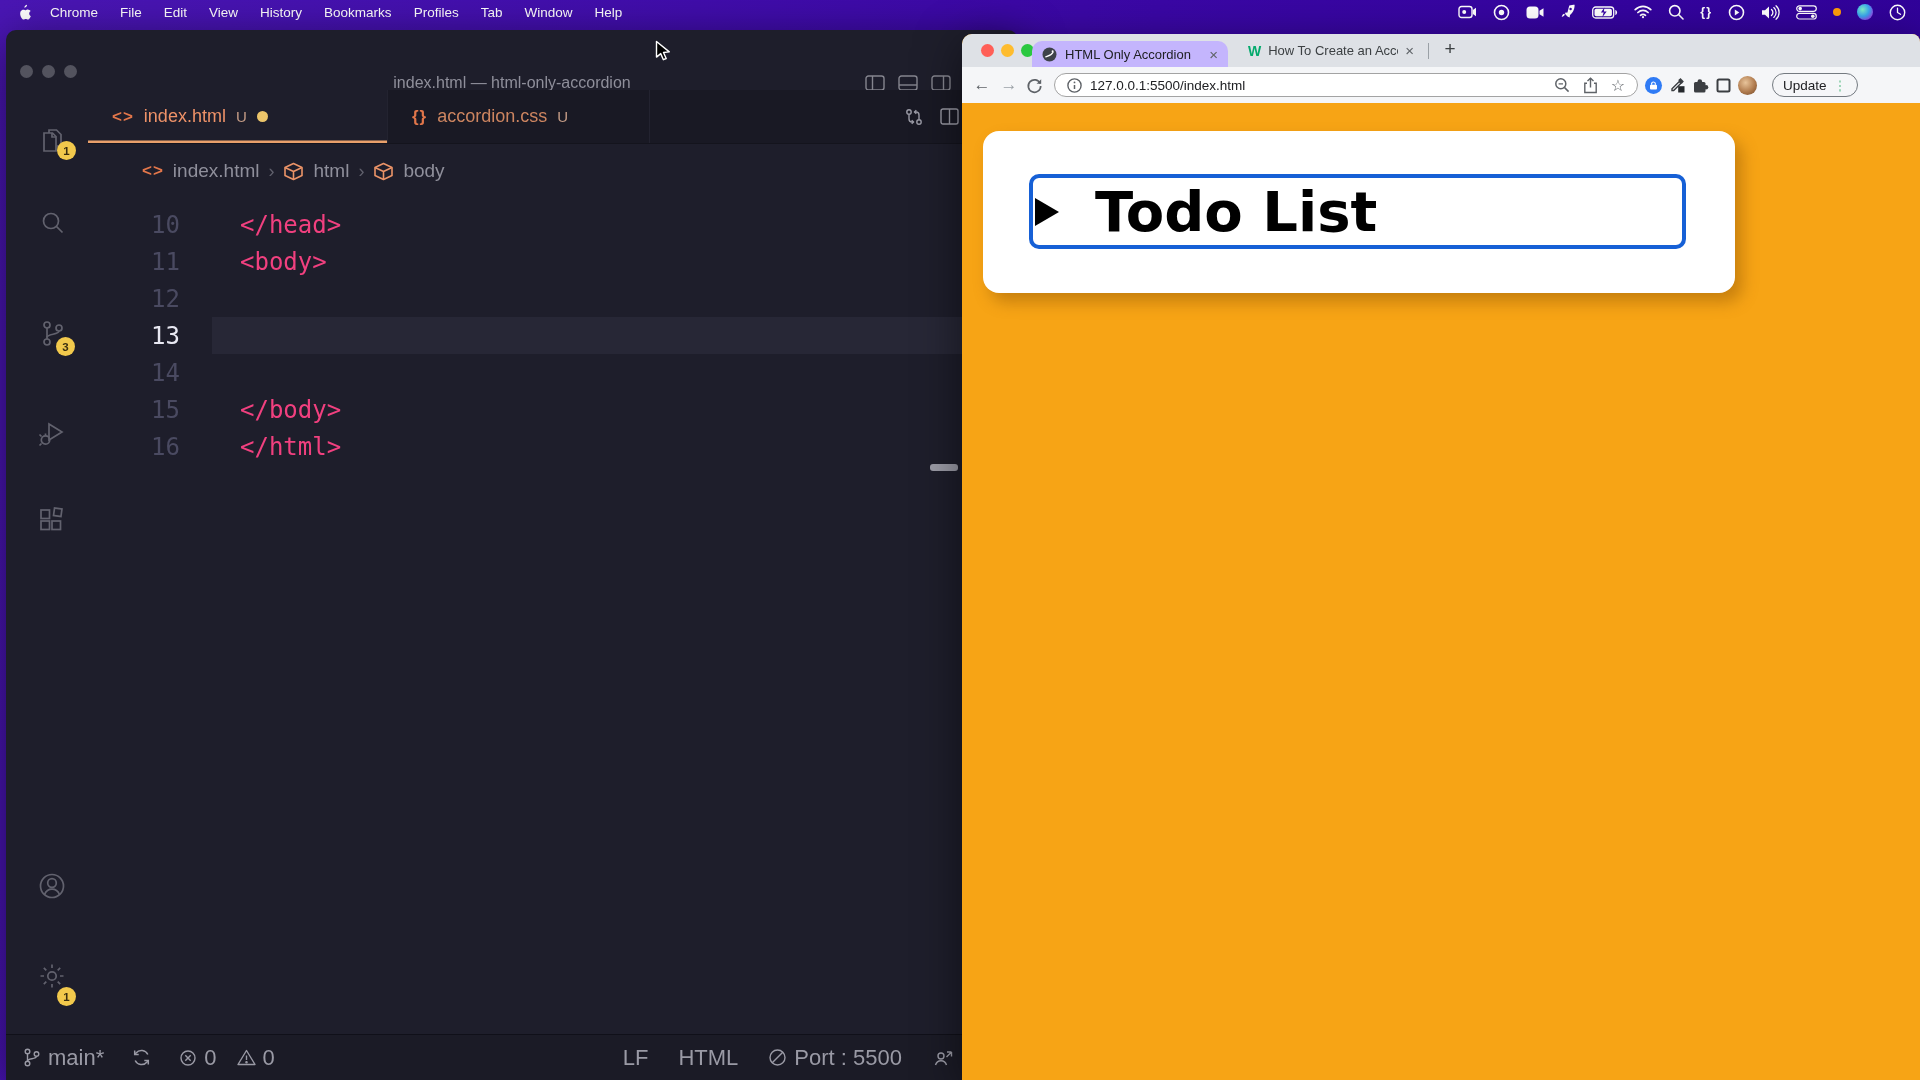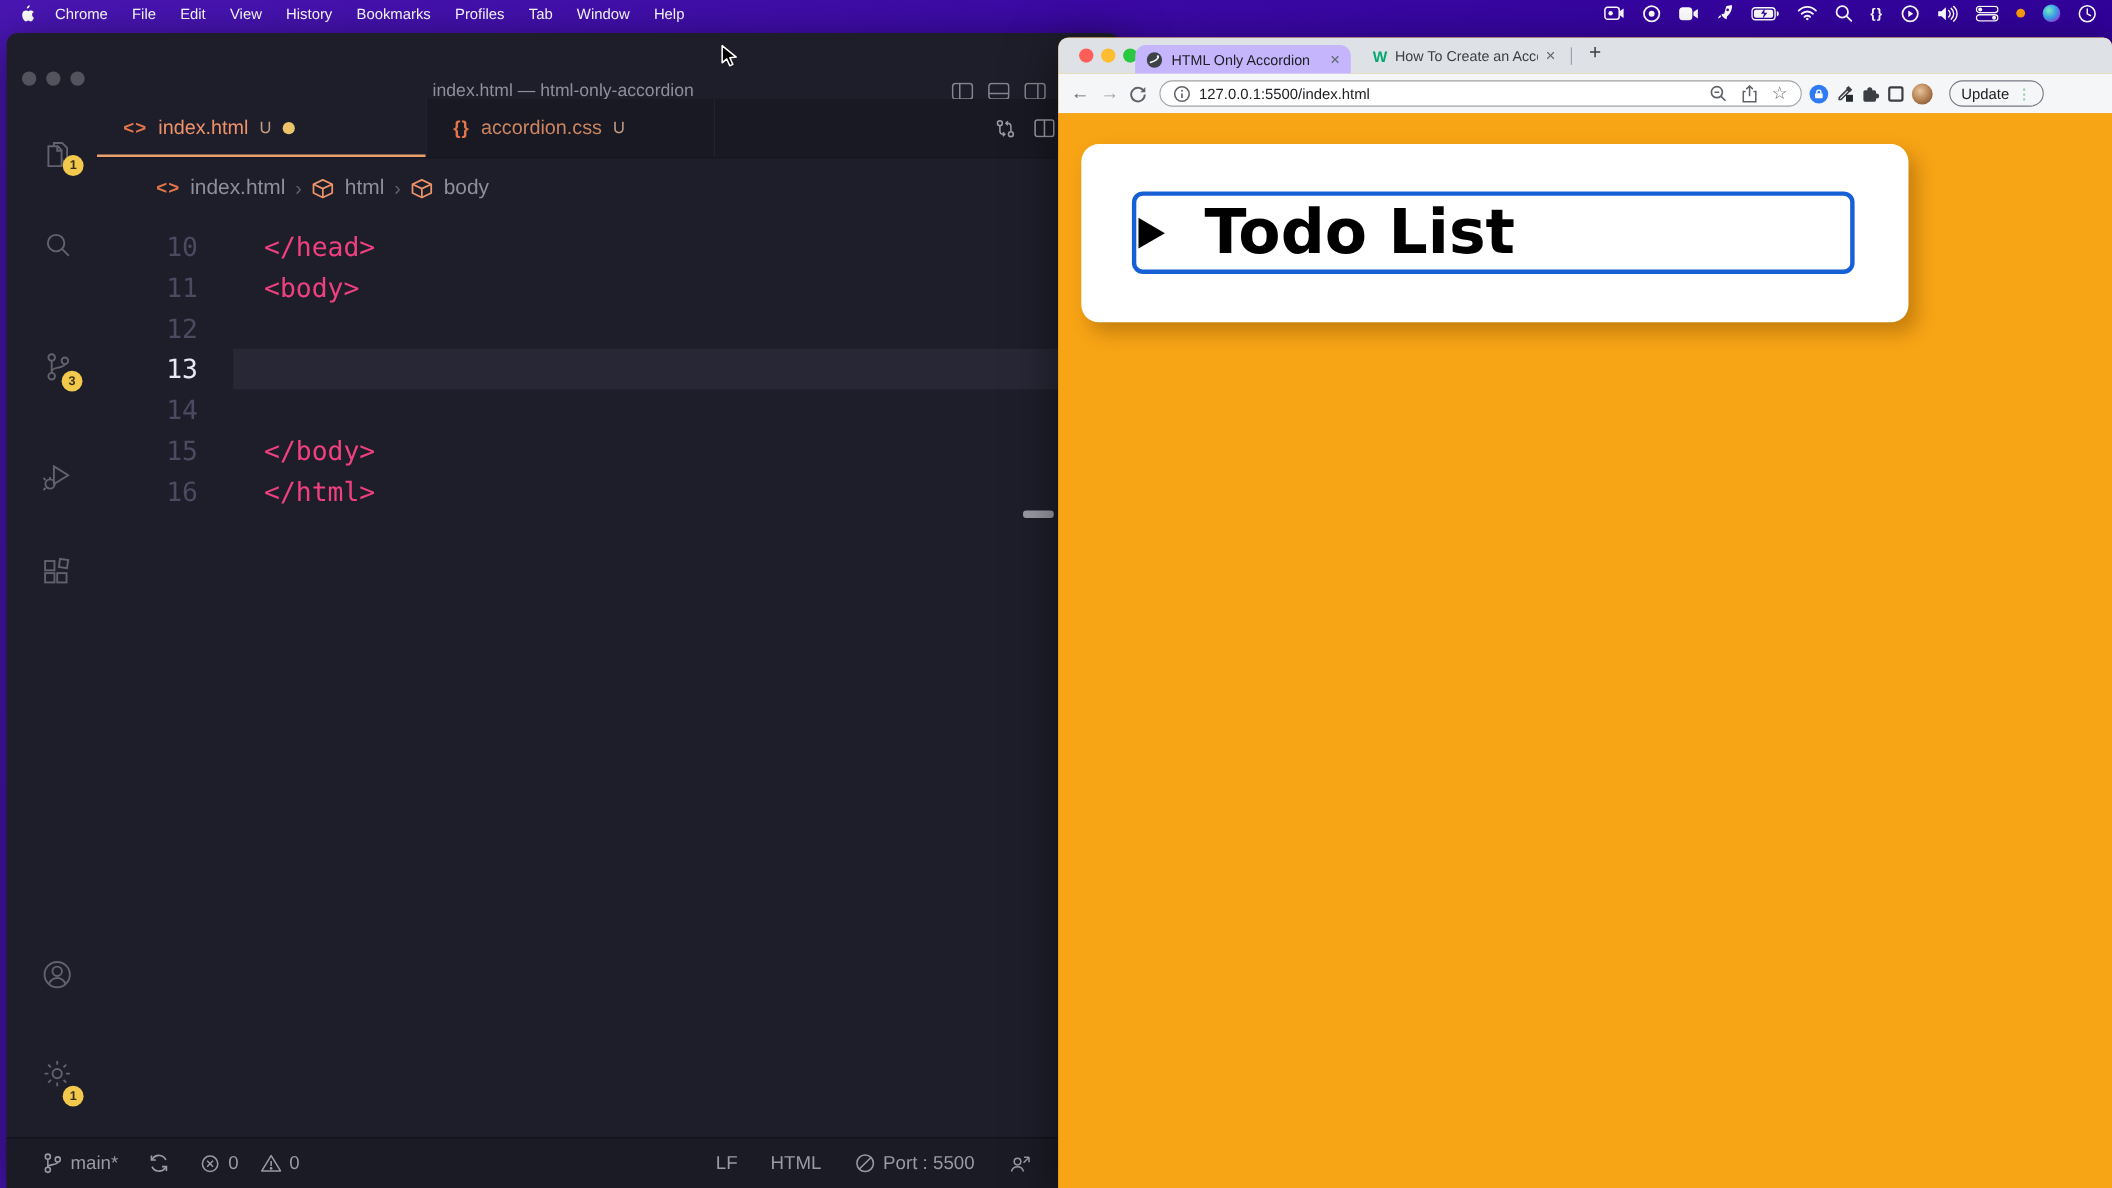--- a/index.html
+++ b/index.html
@@ -47,21 +47,21 @@
   .bc-sep { color:#61616d; font-size:18px; }
 
   .vs-editor { position:absolute; top:164px; left:82px; right:0; height:260px;margin-top:12px; }
   .code-row { position:relative; height:37px; display:flex; align-items:center; font-family:"DejaVu Sans Mono", monospace; font-size:24px; }
   .code-row.current::before { content:''; position:absolute; left:124px; right:0; top:0; bottom:0; background:#272736; }
   .gutter { width:92px; text-align:right; color:#4a4a61; position:relative; z-index:1; }
   .code-text { margin-left:60px; color:#f1407f; position:relative; z-index:1; white-space:pre; }
   .code-row.current .gutter { color:#e8e8f2; }
   .scroll-dash { position:absolute; left:924px; top:434px; width:28px; height:7px; border-radius:3px; background:#9b9ba6; }
 
-  .vs-status { position:absolute; left:0; right:0; bottom:0; height:46px; background:#1b1b26; border-top:1px solid #101019; display:flex; align-items:center; color:#9a9aa5; font-size:17px; padding:0 32px; }
+  .vs-status { position:absolute; left:0; right:0; bottom:0; height:46px; background:#1b1b26; border-top:1px solid #101019; display:flex; align-items:center; color:#9a9aa5; font-size:22px; padding:0 16px; }
   .st-group { display:flex; align-items:center; gap:28px; }
   .st-item { display:flex; align-items:center; gap:7px; }
   .st-right { margin-left:auto; display:flex; align-items:center; gap:30px; }
 
   
   .chrome { position:absolute; left:962px; top:34px; right:0; bottom:0; border-radius:10px 8px 0 0; overflow:hidden; background:#f7a415; box-shadow:0 10px 45px rgba(0,0,0,.5); }
   .ch-tabstrip { position:absolute; top:0; left:0; right:0; height:33px; background:#dee1e6; }
   .ch-lights { position:absolute; left:19px; top:10px; display:flex; gap:7px; }
   .ch-light { width:13px; height:13px; border-radius:50%; }
   .ch-tab-active { position:absolute; left:70px; top:7px; width:196px; height:26px; background:#c4b5fd; border-radius:10px 10px 0 0; display:flex; align-items:center; gap:8px; padding:0 10px; font-size:13px; color:#202124; }

